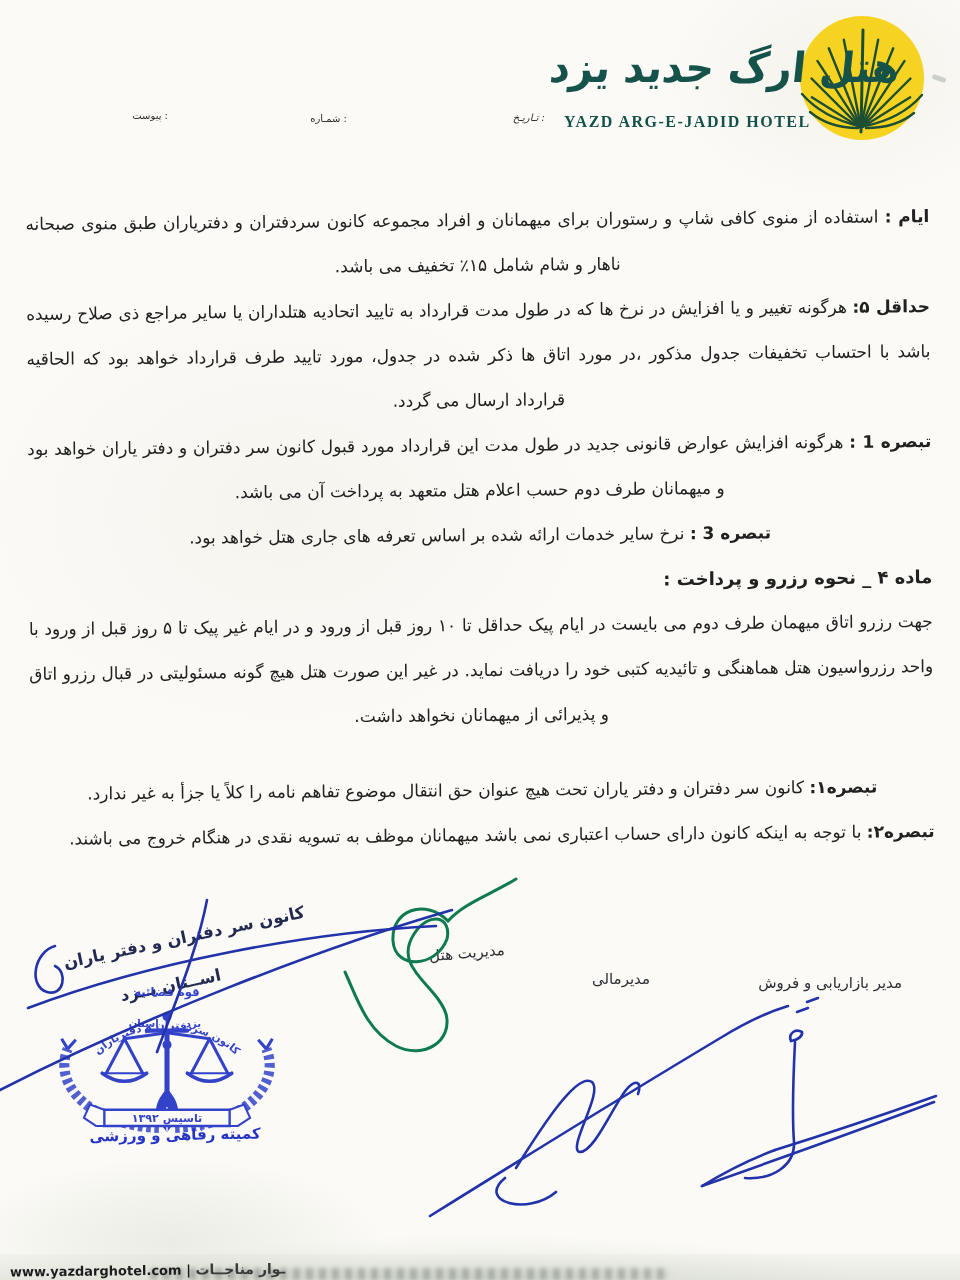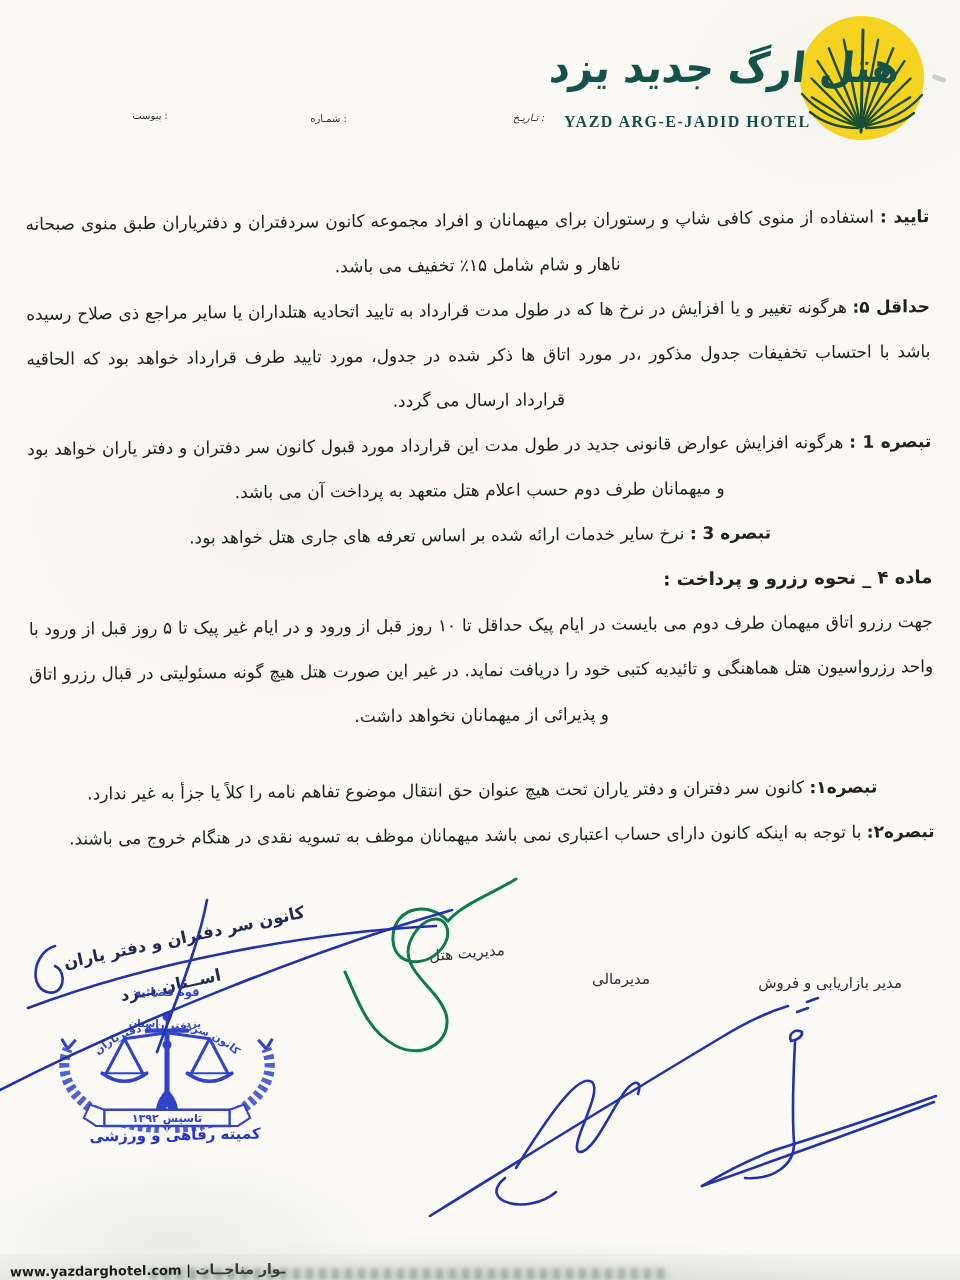--- a/index.html
+++ b/index.html
@@ -102,21 +102,21 @@
   </div>
   <div class="brand-fa">هتل ارگ جدید یزد</div>
   <div class="brand-en">YAZD ARG-E-JADID HOTEL</div>
 
   <div class="hdr-field hdr-date">تـاریـخ :</div>
   <div class="hdr-field hdr-number">شمـاره :</div>
   <div class="hdr-field hdr-attach">پیوست :</div>
   <div class="smudge"></div>
 
   <div class="letter-body">
-    <p><span class="lead">تایید :</span><span> استفاده از منوی کافی شاپ و رستوران برای میهمانان و افراد مجموعه کانون سردفتران و دفتریاران طبق منوی صبحانه ناهار و شام شامل ۱۵٪ تخفیف می باشد.</span></p>
+    <p><span class="lead">ایام :</span><span> استفاده از منوی کافی شاپ و رستوران برای میهمانان و افراد مجموعه کانون سردفتران و دفتریاران طبق منوی صبحانه ناهار و شام شامل ۱۵٪ تخفیف می باشد.</span></p>
     <p><span class="lead">حداقل ۵:</span><span> هرگونه تغییر و یا افزایش در نرخ ها که در طول مدت قرارداد به تایید اتحادیه هتلداران یا سایر مراجع ذی صلاح رسیده باشد با احتساب تخفیفات جدول مذکور ،در مورد اتاق ها ذکر شده در جدول، مورد تایید طرف قرارداد خواهد بود که الحاقیه قرارداد ارسال می گردد.</span></p>
     <p><span class="lead">تبصره 1 :</span><span> هرگونه افزایش عوارض قانونی جدید در طول مدت این قرارداد مورد قبول کانون سر دفتران و دفتر یاران خواهد بود و میهمانان طرف دوم  حسب اعلام هتل متعهد به پرداخت آن می باشد.</span></p>
     <p><span class="lead">تبصره 3 :</span><span> نرخ سایر خدمات ارائه شده بر اساس تعرفه های جاری هتل خواهد بود.</span></p>
     <p class="heading"><span class="lead">ماده ۴ _ نحوه رزرو و پرداخت :</span></p>
     <p><span>جهت رزرو اتاق میهمان طرف دوم می بایست در ایام پیک حداقل  تا ۱۰ روز قبل از ورود و در ایام غیر پیک تا ۵ روز قبل از ورود با واحد رزرواسیون هتل هماهنگی و تائیدیه کتبی خود را دریافت نماید. در غیر این صورت هتل هیچ گونه مسئولیتی در قبال رزرو اتاق و پذیرائی از میهمانان نخواهد داشت.</span></p>
     <p class="gap-top"><span class="lead">تبصره۱:</span><span> کانون سر دفتران و دفتر یاران  تحت هیچ عنوان حق انتقال موضوع تفاهم نامه را کلاً یا جزأ به غیر ندارد.</span></p>
     <p class="align-right-last"><span class="lead">تبصره۲:</span><span> با توجه به اینکه کانون دارای حساب اعتباری نمی باشد میهمانان موظف به تسویه نقدی در هنگام خروج می باشند.</span></p>
   </div>
 
   <div class="sig-label lbl-marketing">مدیر بازاریابی و فروش</div>

